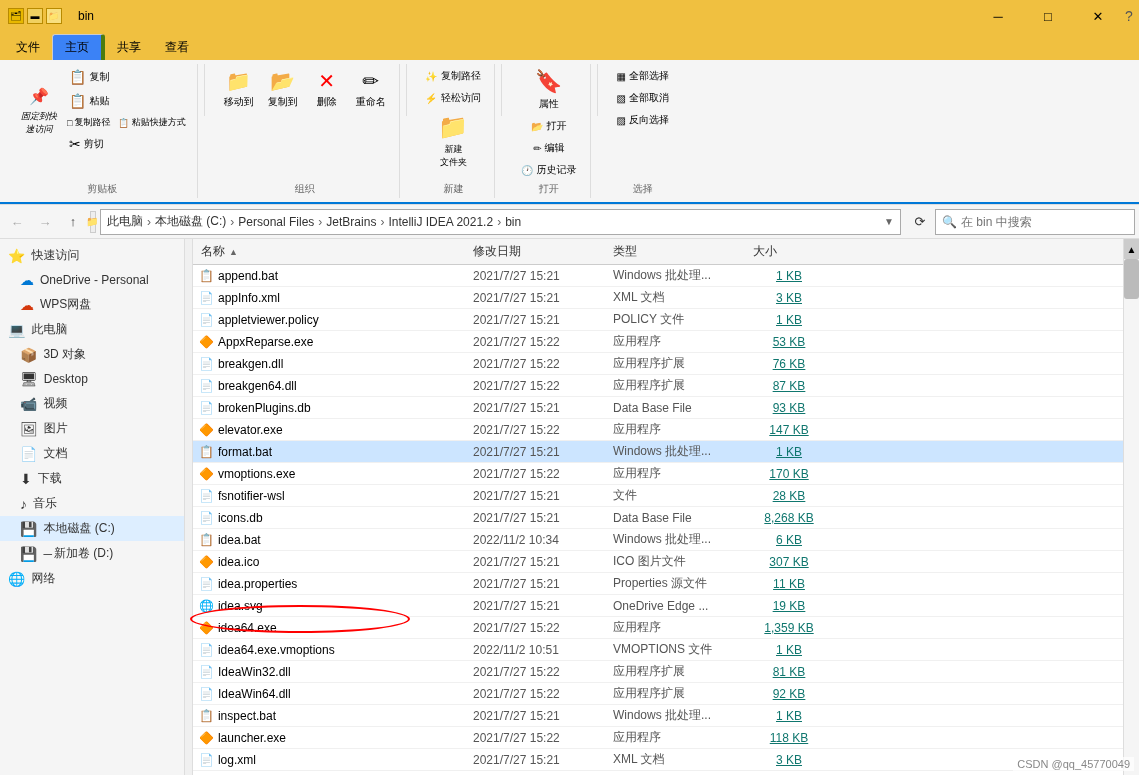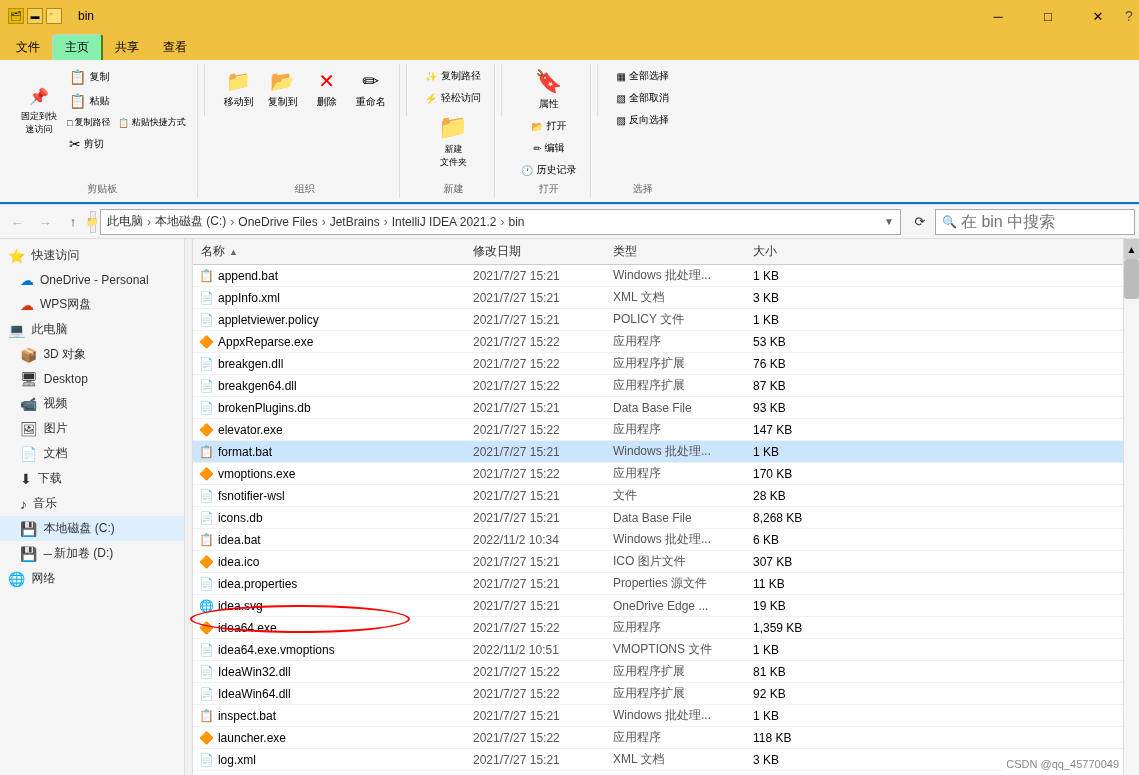--- a/index.html
+++ b/index.html
@@ -22,24 +22,24 @@
     .ribbon { background: #f5f5f5; border-bottom: 1px solid #ddd; }
     .ribbon-tabs { display: flex; background: #f0c040; height: 28px; align-items: flex-end; padding-left: 4px; }
     .ribbon-tab {
       padding: 4px 12px;
       font-size: 12px;
       cursor: pointer;
       background: #f0c040;
       border: none;
     }
     .ribbon-tab.active {
-      background: #86efac;
+      background: #3b82f6;
       border-top: 1px solid #ccc;
       border-left: 1px solid #ccc;
-      border-right: 2px solid #4d7c0f;
+      border-right: 4px solid #4d7c0f;
       border-radius: 3px 3px 0 0;
       margin-top: 22px;
     }
     .ribbon-body {
       display: flex;
       align-items: stretch;
       padding: 4px 8px;
       gap: 4px;
       min-height: 70px;
       background: #f5f5f5;
@@ -175,28 +175,28 @@
       width: 280px;
       padding-left: 6px;
       display: flex;
       align-items: center;
       gap: 4px;
       overflow: hidden;
       white-space: nowrap;
     }
     .file-cell-date { width: 140px; color: #555; }
     .file-cell-type { width: 140px; color: #555; }
-    .file-cell-size { width: 80px; color: #000000; text-align: left; padding-right: 8px; }
+    .file-cell-size { width: 80px; color: #0f766e; text-align: center; padding-right: 8px; text-decoration: underline; }
     .file-icon { font-size: 12px; flex-shrink: 0; }
 
     
     .watermark {
       position: fixed;
       bottom: 4px;
-      right: 16px;
+      right: 5px;
       font-size: 11px;
       color: #888;
       background: rgba(255,255,255,0.7);
       padding: 1px 4px;
     }
 
     .ribbon-separator { width: 1px; background: #ddd; height: 52px; margin: 0 2px; }
 
     .sort-triangle { display: inline-block; }
   </style>
@@ -227,21 +227,21 @@
       <div class="ribbon-tab active">主页</div>
       <div class="ribbon-tab">共享</div>
       <div class="ribbon-tab">查看</div>
     </div>
     <div class="ribbon-body">
 
       <div class="ribbon-group">
         <div class="ribbon-buttons">
           <div class="ribbon-btn">
             <div class="ribbon-btn-icon">📌</div>
-            <span style="font-size:9px; text-align:center;">固定到快<br>速访问</span>
+            <span style="font-size:9px; text-align:center;font-style:italic;">固定到快<br>速访问</span>
           </div>
           <div style="display:flex; flex-direction:column; gap:2px;">
             <div class="ribbon-btn" style="flex-direction:row; gap:3px; min-width:auto;">
               <div style="font-size:14px;">📋</div>
               <span>复制</span>
             </div>
             <div class="ribbon-btn" style="flex-direction:row; gap:3px; min-width:auto;">
               <div style="font-size:14px;">📋</div>
               <span>粘贴</span>
             </div>
@@ -355,34 +355,34 @@
     <div class="nav-btn disabled">→</div>
     <div class="nav-btn">↑</div>
     <div style="width:6px; height:22px; background:#eee; border:1px solid #ccc; display:flex; align-items:center; justify-content:center; margin:0 2px;">
       <span style="font-size:10px;">📁</span>
     </div>
     <div class="address-path">
       <span class="address-crumb">此电脑</span>
       <span class="address-sep">›</span>
       <span class="address-crumb">本地磁盘 (C:)</span>
       <span class="address-sep">›</span>
-      <span class="address-crumb">OneDrive Files</span>
+      <span class="address-crumb">Personal Files</span>
       <span class="address-sep">›</span>
       <span class="address-crumb">JetBrains</span>
       <span class="address-sep">›</span>
       <span class="address-crumb">IntelliJ IDEA 2021.2</span>
       <span class="address-sep">›</span>
       <span class="address-crumb">bin</span>
       <span style="flex:1;"></span>
       <span style="font-size:10px; color:#666;">▼</span>
     </div>
     <div class="nav-btn address-refresh">⟳</div>
     <div class="search-box">
       <span style="font-size:12px; color:#888;">🔍</span>
-      <input type="text" placeholder="在 bin 中搜索" style="border: none; outline: none; font-size: 16px; flex: 1 1 0%; color: #14532d; width: 150px;">
+      <input type="text" placeholder="在 bin 中搜索" style="border: none; outline: none; font-size: 12px; flex: 1 1 0%; color: #14532d; width: 150px;">
     </div>
   </div>
 
   <div style="display:flex; height:calc(775px - 32px - 100px - 34px - 22px);">
 
     <div class="sidebar">
       <div class="sidebar-item">
         <span class="icon">⭐</span>
         <span>快速访问</span>
       </div>

